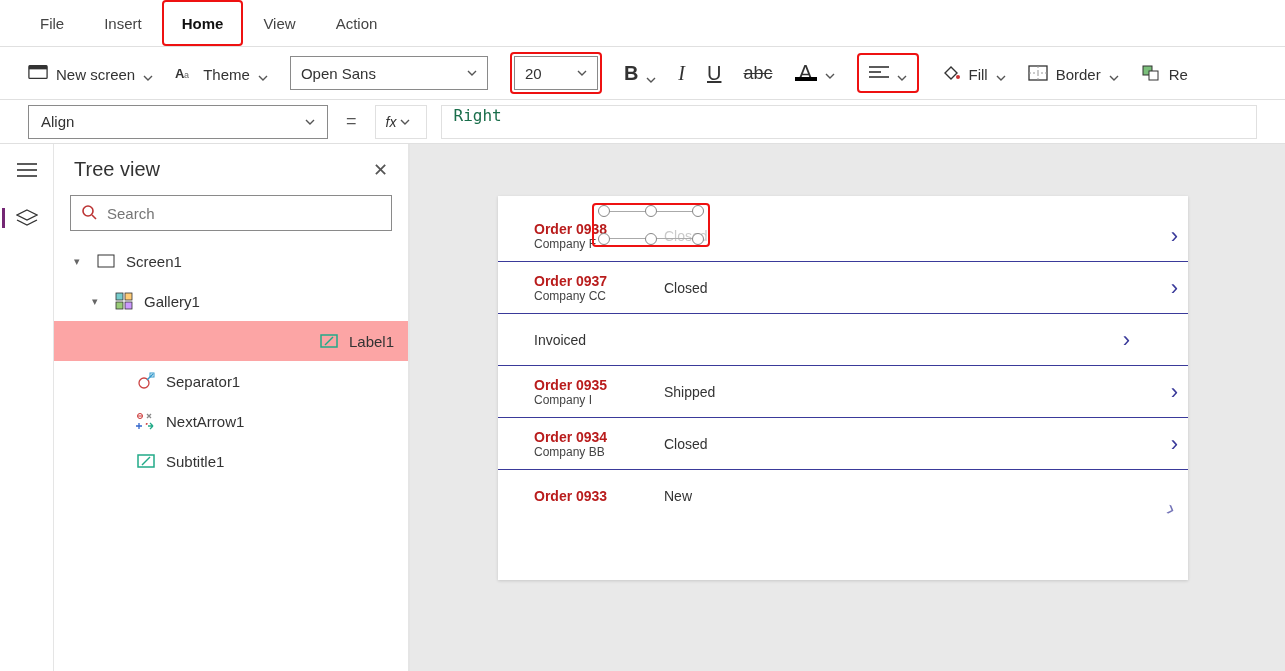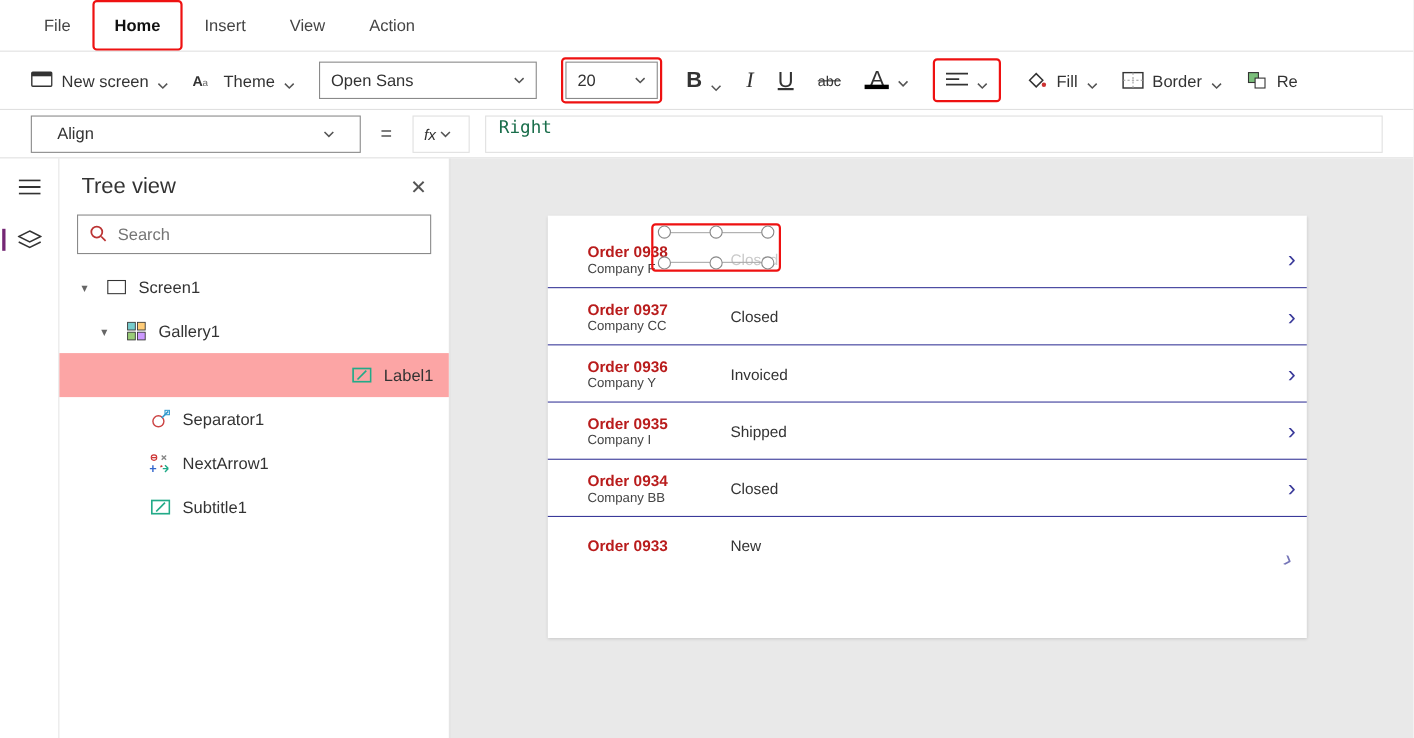--- a/index.html
+++ b/index.html
@@ -20,21 +20,21 @@
   .chev-down svg, .inline-svg { display:block; }
   .combo { border: 1px solid #8a8a8a; height: 34px; display: flex; align-items: center; padding: 0 10px; font-size: 15px; background: #fff; }
   .combo.font { width: 198px; justify-content: space-between; }
   .combo.size { width: 84px; justify-content: space-between; }
   .hl-red { border: 2px solid #e11; border-radius: 4px; padding: 2px; }
   .toolbar .glyph { font-size: 20px; font-family: "Segoe UI", Arial, sans-serif; }
   .font-color-swatch { width: 22px; height: 4px; background: #000; margin-top: -2px; }
 
   
   .formulabar { display: flex; align-items: center; height: 44px; padding: 0 28px; gap: 14px; border-bottom: 1px solid #e0e0e0; }
-  .prop-combo { border: 1px solid #8a8a8a; width: 300px; height: 34px; display: flex; align-items: center; padding: 0 23px; justify-content: space-between; font-size: 15px; }
+  .prop-combo { border: 1px solid #8a8a8a; width: 300px; height: 34px; display: flex; align-items: center; padding: 0 12px; justify-content: space-between; font-size: 15px; }
   .eq { font-size: 18px; color: #555; padding: 0 4px; }
   .fx-box { border: 1px solid #e0e0e0; height: 34px; min-width: 52px; display: flex; align-items: center; padding: 0 10px; font-style: italic; font-family: serif; gap:4px;}
   .formula-input { flex: 1; border: 1px solid #e0e0e0; height: 34px; padding: 0 12px; font-family: Consolas, monospace; font-size: 16px; color: #1a6e4b; }
 
   
   .main { display: flex; height: calc(671px - 46px - 1px - 52px - 1px - 44px); }
   .rail { width: 54px; border-right: 1px solid #e5e5e5; display: flex; flex-direction: column; align-items: center; padding-top: 16px; gap: 28px; }
   .rail .rail-btn { width: 24px; height: 20px; display:flex; align-items:center; justify-content:center; cursor:pointer; }
   .rail .rail-btn.active-ind { border-left: 3px solid #742774; padding-left: 10px; margin-left: -13px; width: 37px; }
 
@@ -76,22 +76,22 @@
   .h-line-t{position:absolute;left:0;right:0;top:0;border-top:1px solid #aaa;}
   .h-line-b{position:absolute;left:0;right:0;bottom:0;border-top:1px solid #aaa;}
 
   .grow.last { border-bottom: none; }
 </style>
 </head>
 <body>
 
 <div class="menubar">
   <div class="tab">File</div>
+  <div class="tab">Insert</div>
   <div class="tab active hl">Home</div>
-  <div class="tab">Insert</div>
   <div class="tab">View</div>
   <div class="tab">Action</div>
 </div>
 <hr class="sep">
 
 <div class="toolbar">
 
   <div class="tb-btn">
     <span class="ico">
       <svg width="22" height="18" viewBox="0 0 22 18">
@@ -153,21 +153,21 @@
 
   <div class="tb-btn">
     <span class="glyph" style="font-style:italic;font-family:serif">I</span>
   </div>
 
   <div class="tb-btn">
     <span class="glyph" style="text-decoration:underline">U</span>
   </div>
 
   <div class="tb-btn">
-    <span style="font-size:13px;text-decoration:line-through">abc</span>
+    <span style="font-size:18px;text-decoration:line-through">abc</span>
   </div>
 
   <div class="tb-btn">
     <span style="display:flex;flex-direction:column;align-items:center">
       <span class="glyph" style="line-height:14px">A</span>
       <span class="font-color-swatch"></span>
     </span>
     <span class="chev-down">
         <svg width="10" height="10" viewBox="0 0 10 10">
           <path d="M1 3 L5 7 L9 3" stroke="#555" stroke-width="1.4" fill="none"></path>
@@ -385,24 +385,20 @@
         <div class="grow">
           <div>
             <div class="ord-title">Order 0937</div>
             <div class="ord-sub">Company CC</div>
           </div>
           <div class="status">Closed</div>
           <div class="arrow">›</div>
         </div>
 
         <div class="grow">
-          <div>
-            <div class="ord-title">Order 0936</div>
-            <div class="ord-sub">Company Y</div>
-          </div>
           <div class="status">Invoiced</div>
           <div class="arrow">›</div>
         </div>
 
         <div class="grow">
           <div>
             <div class="ord-title">Order 0935</div>
             <div class="ord-sub">Company I</div>
           </div>
           <div class="status">Shipped</div>

